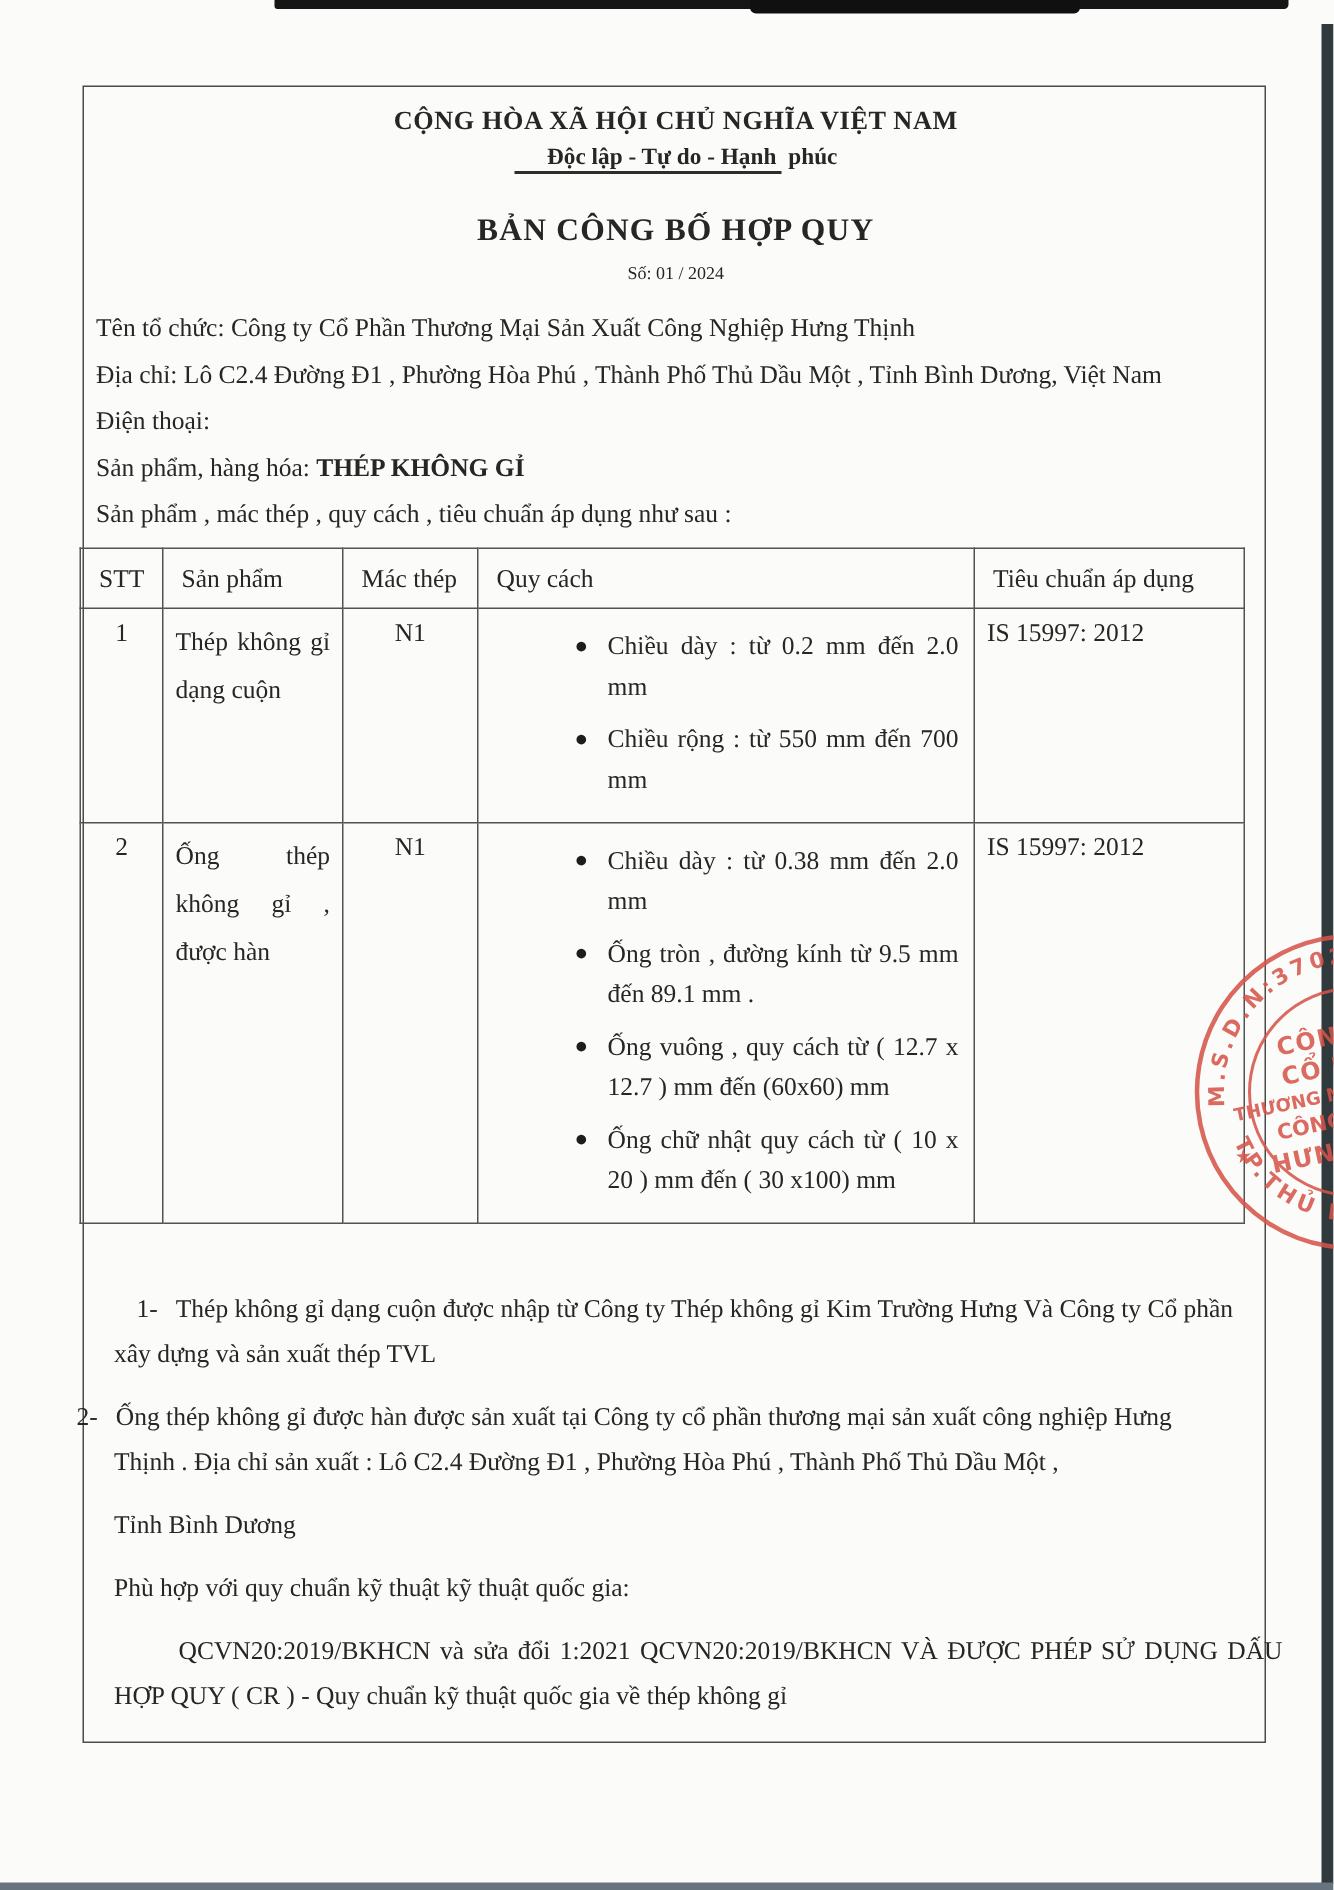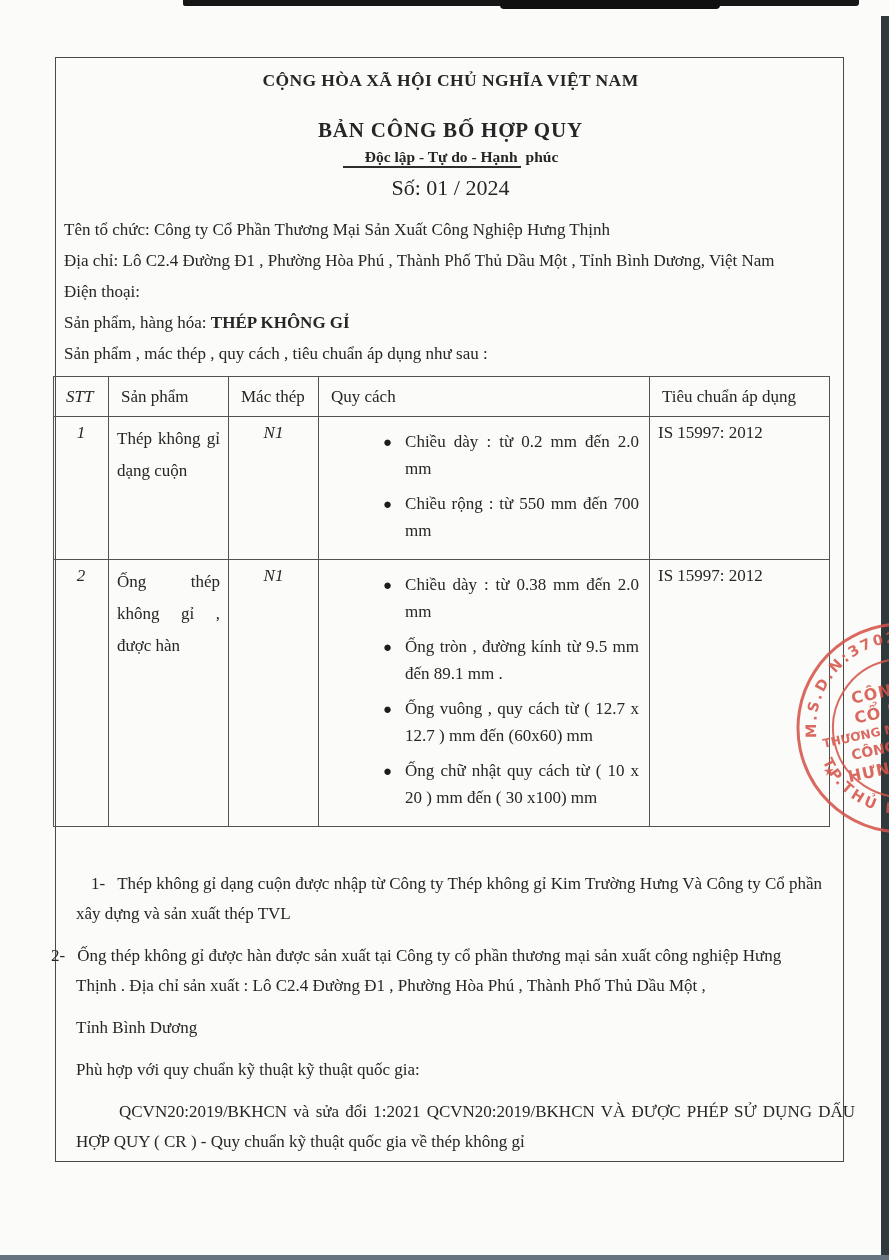--- a/index.html
+++ b/index.html
@@ -25,38 +25,38 @@
     border:1.4px solid #4a4a4a;box-sizing:border-box;
     padding:10px 6px 0 8px;
   }
 
   .c{text-align:center;}
   .national{font-size:17.5px;font-weight:bold;letter-spacing:.4px;margin-top:2px;}
   .motto{font-size:15.5px;font-weight:bold;margin-top:5px;}
   .motto .ul{border-bottom:2px solid #2e2e2e;padding:0 3px 1px 22px;}
   .motto .tail{padding-left:5px;}
   .doc-title{font-size:21px;font-weight:bold;letter-spacing:.8px;margin-top:27px;}
-  .doc-no{font-size:22px;margin-top:9px;}
+  .doc-no{font-size:12px;margin-top:9px;}
 
   .org{margin-top:13px;font-size:17px;line-height:31px;}
   .org p{margin:0;}
   .ind{margin-left:8px;}
   .bold{font-weight:bold;}
 
   table.spec{
     border-collapse:collapse;table-layout:fixed;
     width:776px;margin-left:-11px;margin-top:7px;
     font-size:17px;
   }
   table.spec th,table.spec td{
     border:1.3px solid #525252;vertical-align:top;
     padding:6px 8px;box-sizing:border-box;
   }
   table.spec th{font-weight:normal;text-align:left;height:40px;vertical-align:middle;padding-left:12px;}
-  th.cth,td.ctd{text-align:center;padding-left:4px;font-style:italic;}
+  th.cth,td.ctd{text-align:center;padding-left:4px;}
   td.ctd{padding-top:9px;}
   td.prod{padding:9px 10px 6px 12px;text-align:justify;line-height:32px;}
   td.std{padding:9px 4px 6px 9px;margin-top:28px;}
   td.qc{padding:4px 6px 4px 0;}
   ul.qlist{list-style:none;margin:6px 0 0 0;padding:0 2px 0 56px;}
   ul.qlist li{display:flex;gap:13px;margin-bottom:9px;line-height:26.5px;}
   ul.qlist .bl{flex:0 0 auto;font-size:15px;line-height:26.5px;color:#1d1d1d;}
   ul.qlist .tx{flex:1 1 auto;text-align:justify;}
 
   .notes{font-size:17px;line-height:30px;margin-top:42px;}
@@ -77,23 +77,23 @@
 <div class="page">
 
   <div class="edge-top"></div>
   <div class="edge-top2"></div>
   <div class="edge-right"></div>
   <div class="edge-bottom"></div>
 
   <div class="frame">
 
     <div class="c national">CỘNG HÒA XÃ HỘI CHỦ NGHĨA VIỆT NAM</div>
+    <div class="c motto"><span class="ul">Độc lập - Tự do - Hạnh</span><span class="tail">phúc</span></div>
+
     <div class="c doc-title">BẢN CÔNG BỐ HỢP QUY</div>
-
-    <div class="c motto"><span class="ul">Độc lập - Tự do - Hạnh</span><span class="tail">phúc</span></div>
     <div class="c doc-no">Số: 01 / 2024</div>
 
     <div class="org">
       <p>Tên tổ chức: Công ty Cổ Phần Thương Mại Sản Xuất Công Nghiệp Hưng Thịnh</p>
       <p>Địa chỉ: Lô C2.4 Đường Đ1 , Phường Hòa Phú , Thành Phố Thủ Dầu Một , Tỉnh Bình Dương, Việt Nam</p>
       <p>Điện thoại:</p>
       <p class="ind"><span>Sản phẩm, hàng hóa: </span><span class="bold">THÉP KHÔNG GỈ</span></p>
       <p class="ind">Sản phẩm , mác thép , quy cách , tiêu chuẩn áp dụng như sau :</p>
     </div>
 

